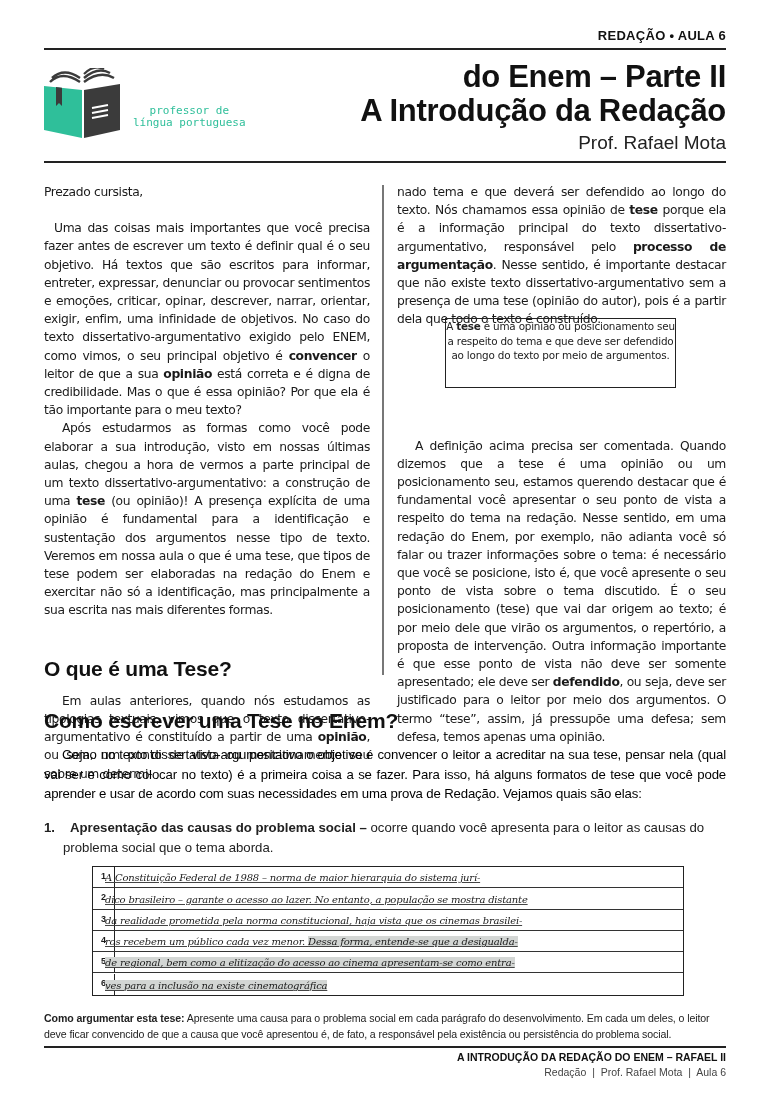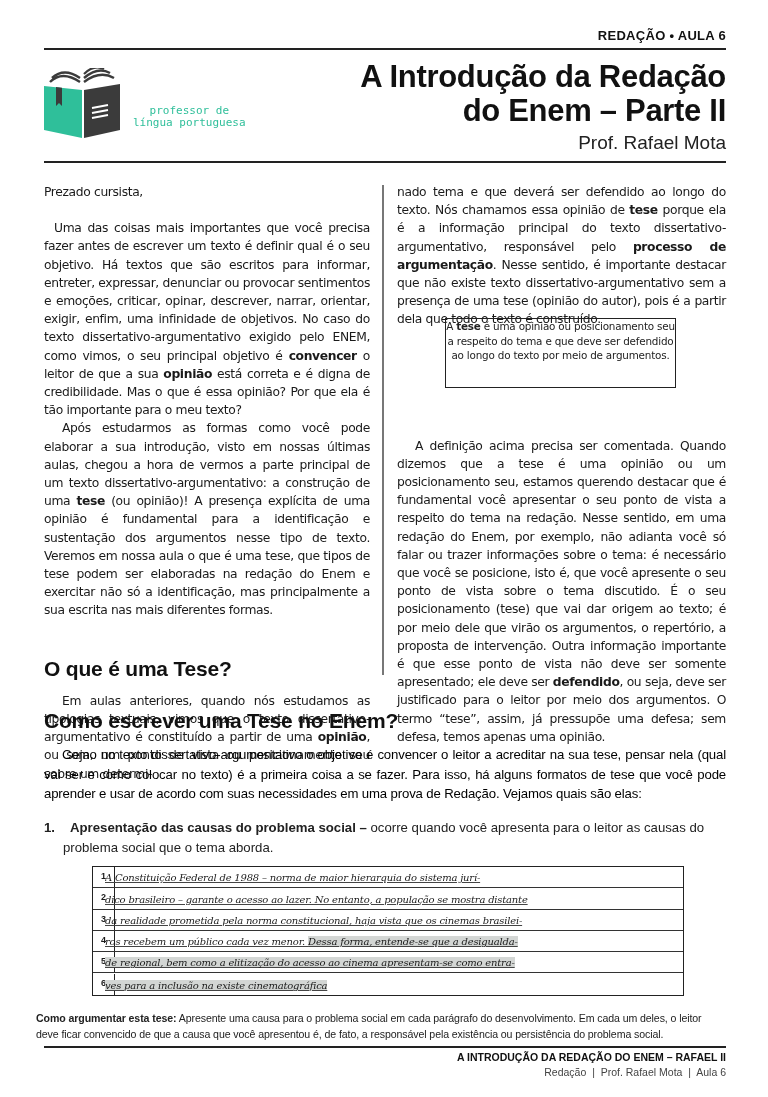--- a/index.html
+++ b/index.html
@@ -46,21 +46,21 @@
 
   
   .hw { left: 92px; top: 866px; width: 592px; height: 130px; border: 1.5px solid #222; }
   .hw-row { position: absolute; left: 0; width: 100%; height: 21.3px; border-bottom: 1px solid #333; }
   .hw-row:last-child { border-bottom: none; }
   .hw-num { position: absolute; left: 0; top: 0; width: 22px; height: 100%; border-right: 1.5px solid #222; font-family: "Liberation Sans", sans-serif; font-size: 9px; font-weight: bold; text-align: center; line-height: 19px; }
   .hw-text { position: absolute; left: 12px; right: 6px; bottom: 2px; font-family: "DejaVu Serif", serif; font-style: italic; font-size: 10px; line-height: 14px; white-space: nowrap; overflow: hidden; color: #1a1a1a; letter-spacing: -0.2px; text-decoration: underline; text-decoration-color: #444; }
   .hl { background: #d3d6d4; }
 
   
-  .note { left: 36px; top: 1010px; width: 682px; font-family: "Liberation Sans", sans-serif; font-size: 10.6px; line-height: 16px; color: #222; letter-spacing: -0.1px; }
+  .note { left: 44px; top: 1010px; width: 682px; font-family: "Liberation Sans", sans-serif; font-size: 10.6px; line-height: 16px; color: #222; letter-spacing: -0.1px; }
   .note b { font-weight: bold; }
 
   
   .foot-title { right: 42px; top: 1051px; font-family: "Liberation Sans", sans-serif; font-size: 10.5px; font-weight: bold; color: #111; }
   .foot-sub { right: 42px; top: 1066px; font-family: "Liberation Sans", sans-serif; font-size: 10.5px; color: #444; white-space: pre; }
 </style>
 </head>
 <body>
 
 <div class="abs topbar-label">REDAÇÃO • AULA 6</div>
@@ -81,22 +81,22 @@
 
     <path d="M40 22 L76 16 L76 62 L40 70 Z" fill="#3b3b3b"></path>
 
     <path d="M48 40 L64 37 M48 45 L64 42 M48 50 L64 47" stroke="#ffffff" stroke-width="2" fill="none"></path>
   </svg>
   <div class="abs logo-text-sub">professor de
 língua portuguesa</div>
 </div>
 
 <div class="abs title">
+  <div>do Enem – Parte II</div>
   <div>A Introdução da Redação</div>
-  <div>do Enem – Parte II</div>
 </div>
 <div class="abs author">Prof. Rafael Mota</div>
 <div class="abs rule head-bottom"></div>
 
 <div class="abs col col-left">
   <p class="greet">Prezado cursista,</p>
   <p class="ind" style="text-indent:10px"><span>Uma das coisas mais importantes que você precisa fazer antes de escrever um texto é definir qual é o seu objetivo. Há textos que são escritos para informar, entreter, expressar, denunciar ou provocar sentimentos e emoções, criticar, opinar, descrever, narrar, orientar, exigir, enfim, uma infinidade de objetivos. No caso do texto dissertativo-argumentativo exigido pelo ENEM, como vimos, o seu principal objetivo é </span><b>convencer</b><span> o leitor de que a sua </span><b>opinião</b><span> está correta e é digna de credibilidade. Mas o que é essa opinião? Por que ela é tão importante para o meu texto?</span></p>
   <p class="ind"><span>Após estudarmos as formas como você pode elaborar a sua introdução, visto em nossas últimas aulas, chegou a hora de vermos a parte principal de um texto dissertativo-argumentativo: a construção de uma </span><b>tese</b><span> (ou opinião)! A presença explícita de uma opinião é fundamental para a identificação e sustentação dos argumentos nesse tipo de texto. Veremos em nossa aula o que é uma tese, que tipos de tese podem ser elaboradas na redação do Enem e exercitar não só a identificação, mas principalmente a sua escrita nas mais diferentes formas.</span></p>
   <div class="h2" style="margin-top:40px;margin-bottom:14px">O que é uma Tese?</div>
   <p class="ind"><span>Em aulas anteriores, quando nós estudamos as tipologias textuais, vimos que o texto dissertativo-argumentativo é constituído a partir de uma </span><b>opinião</b><span>, ou seja, um ponto de vista ou posicionamento seu sobre um determi-</span></p>

